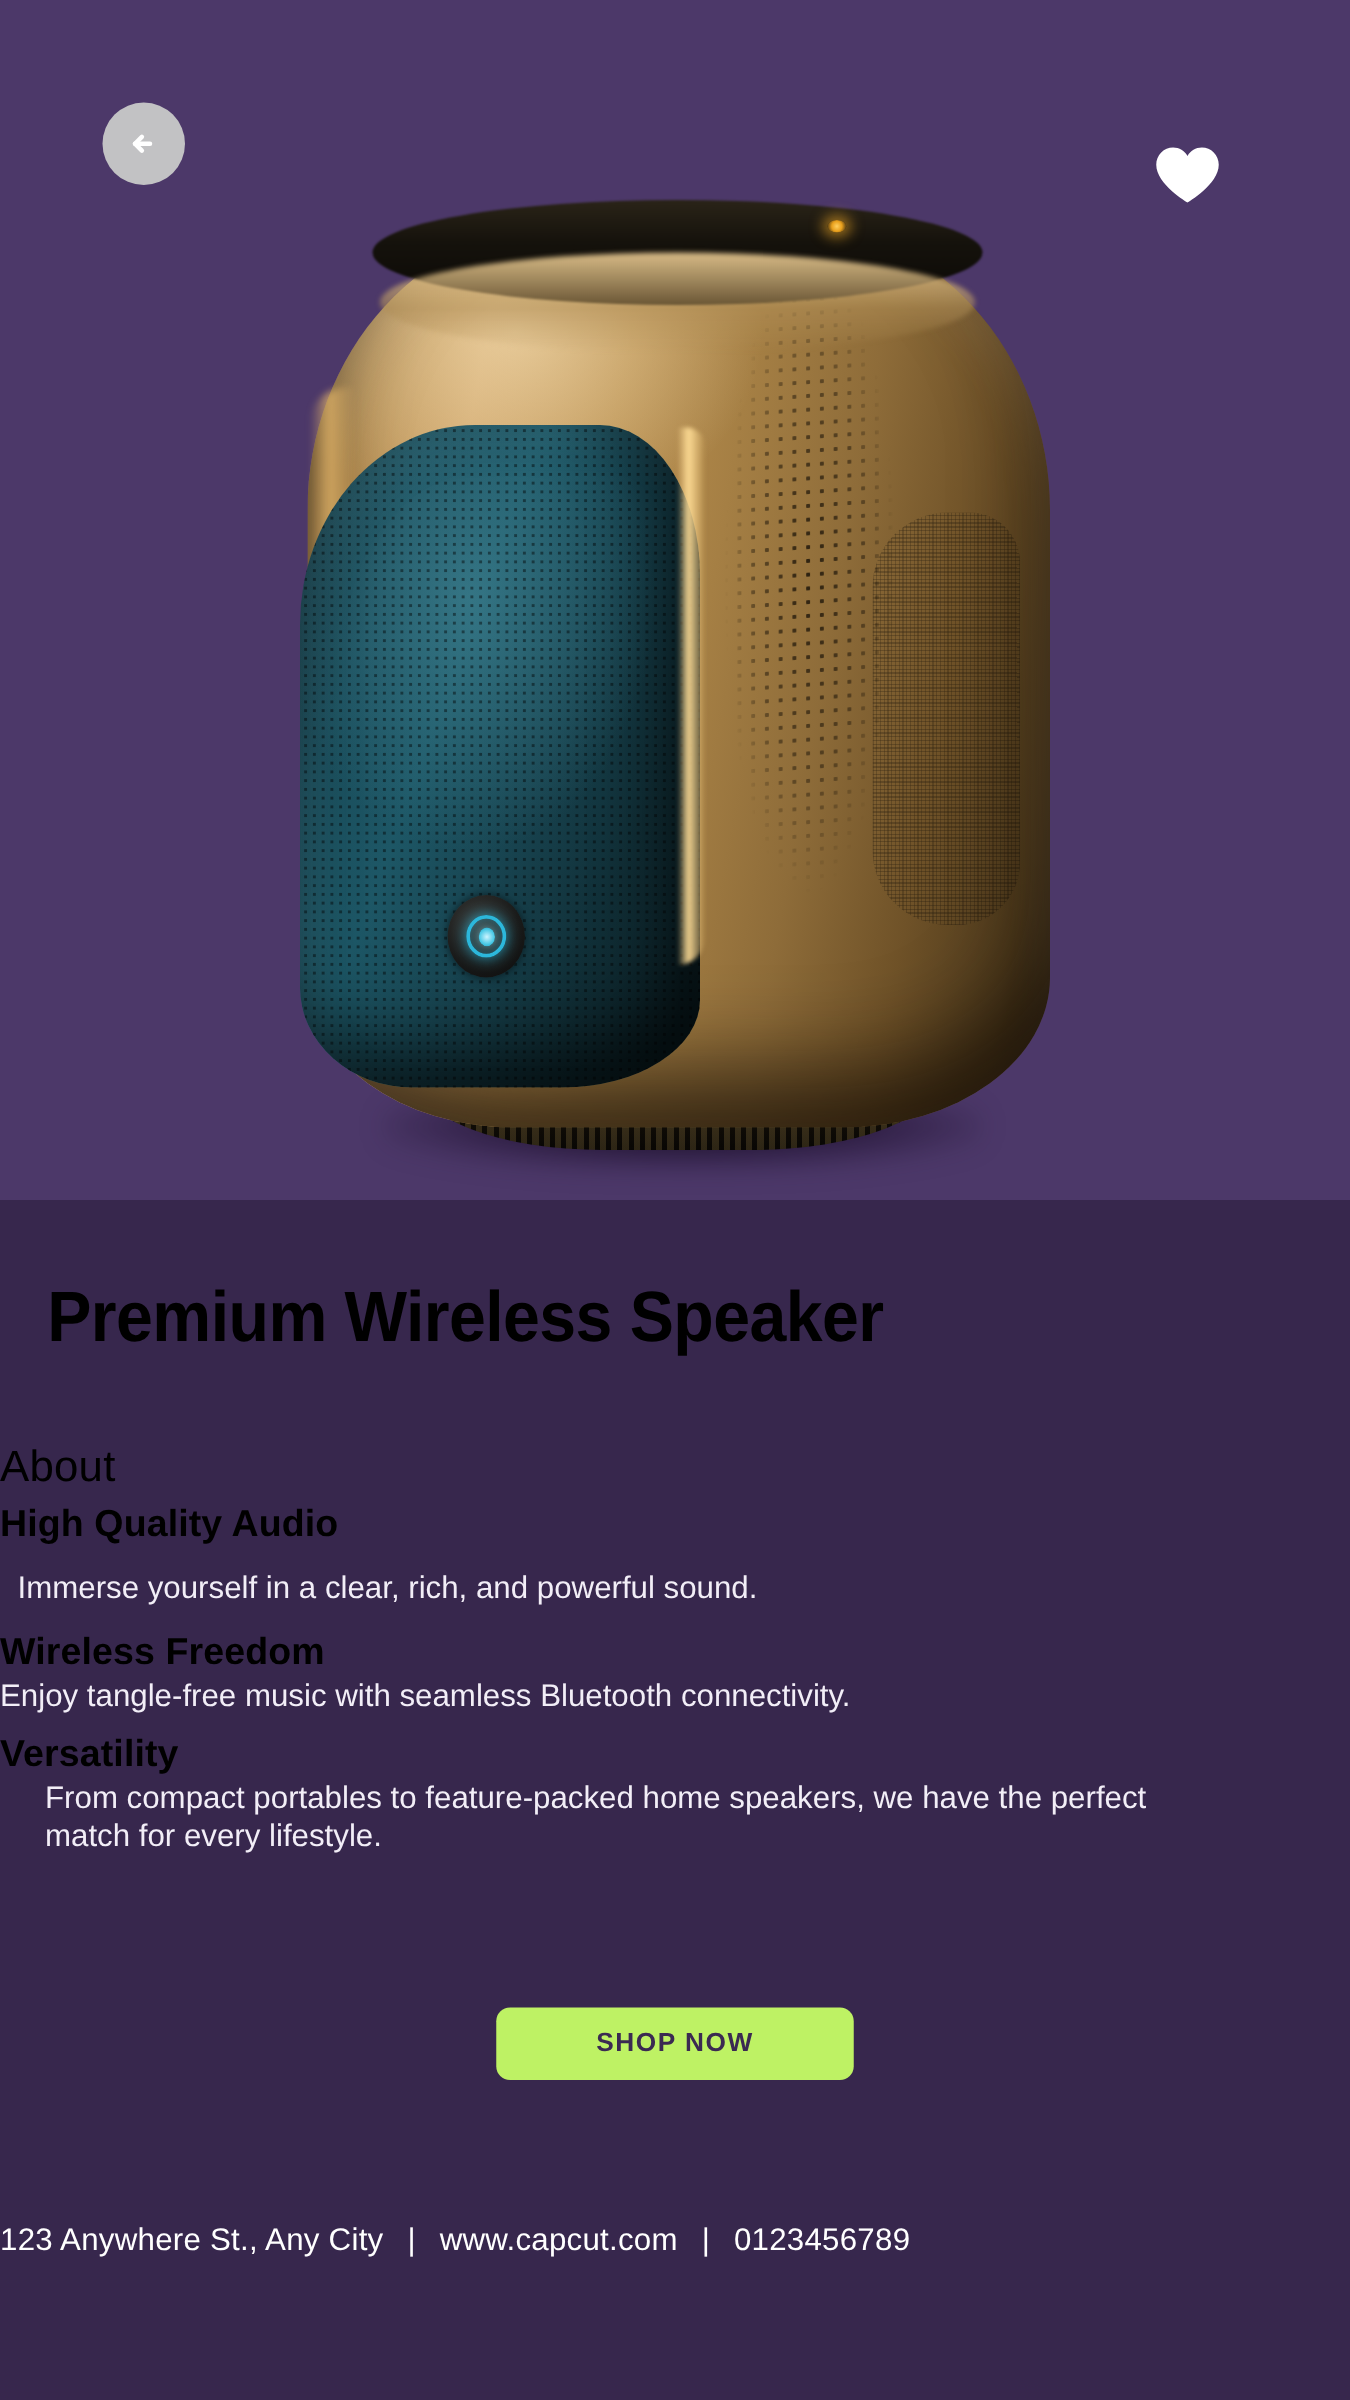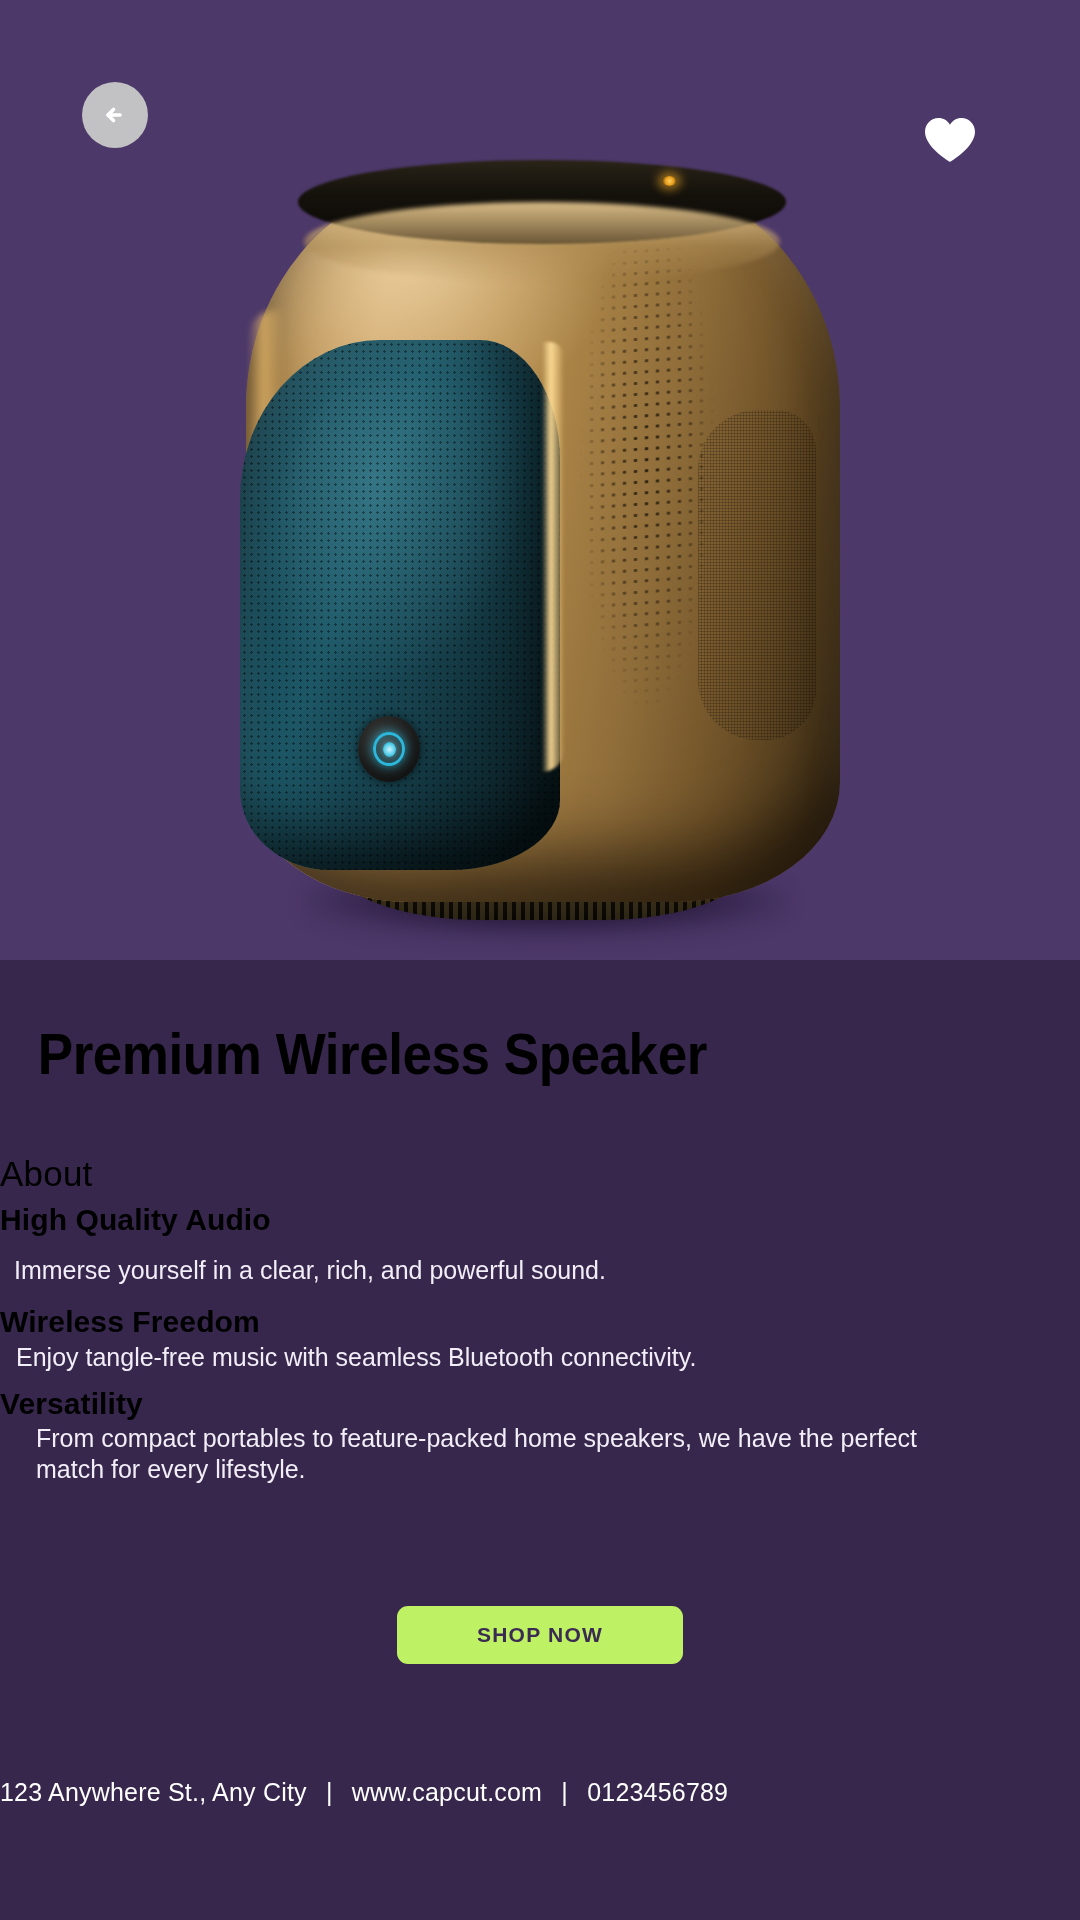--- a/index.html
+++ b/index.html
@@ -207,21 +207,21 @@
   .feature h3 {
     font-size:30px; font-weight:bold; letter-spacing:.1px;
   }
   .feature p {
     font-size:25px; font-weight:normal; line-height:1.22;
     color:#f2eef7;
   }
   .f1 { top:1203px; }
   .f1 p { margin-top:18px;padding-left:14px; }
   .f2 { top:1305px; }
-  .f2 p { margin-top:3px;padding-left:16px; }
+  .f2 p { margin-top:3px; }
   .f3 { top:1387px; }
   .f3 p { margin-top:2px;padding-left:36px; }
 
   .shop-btn {
     position:absolute; left:397px; top:1606px;
     width:286px; height:58px;
     background:#bef264;
     border:none; border-radius:11px;
     color:#3b2a52;
     font-family:"Liberation Sans", sans-serif;

